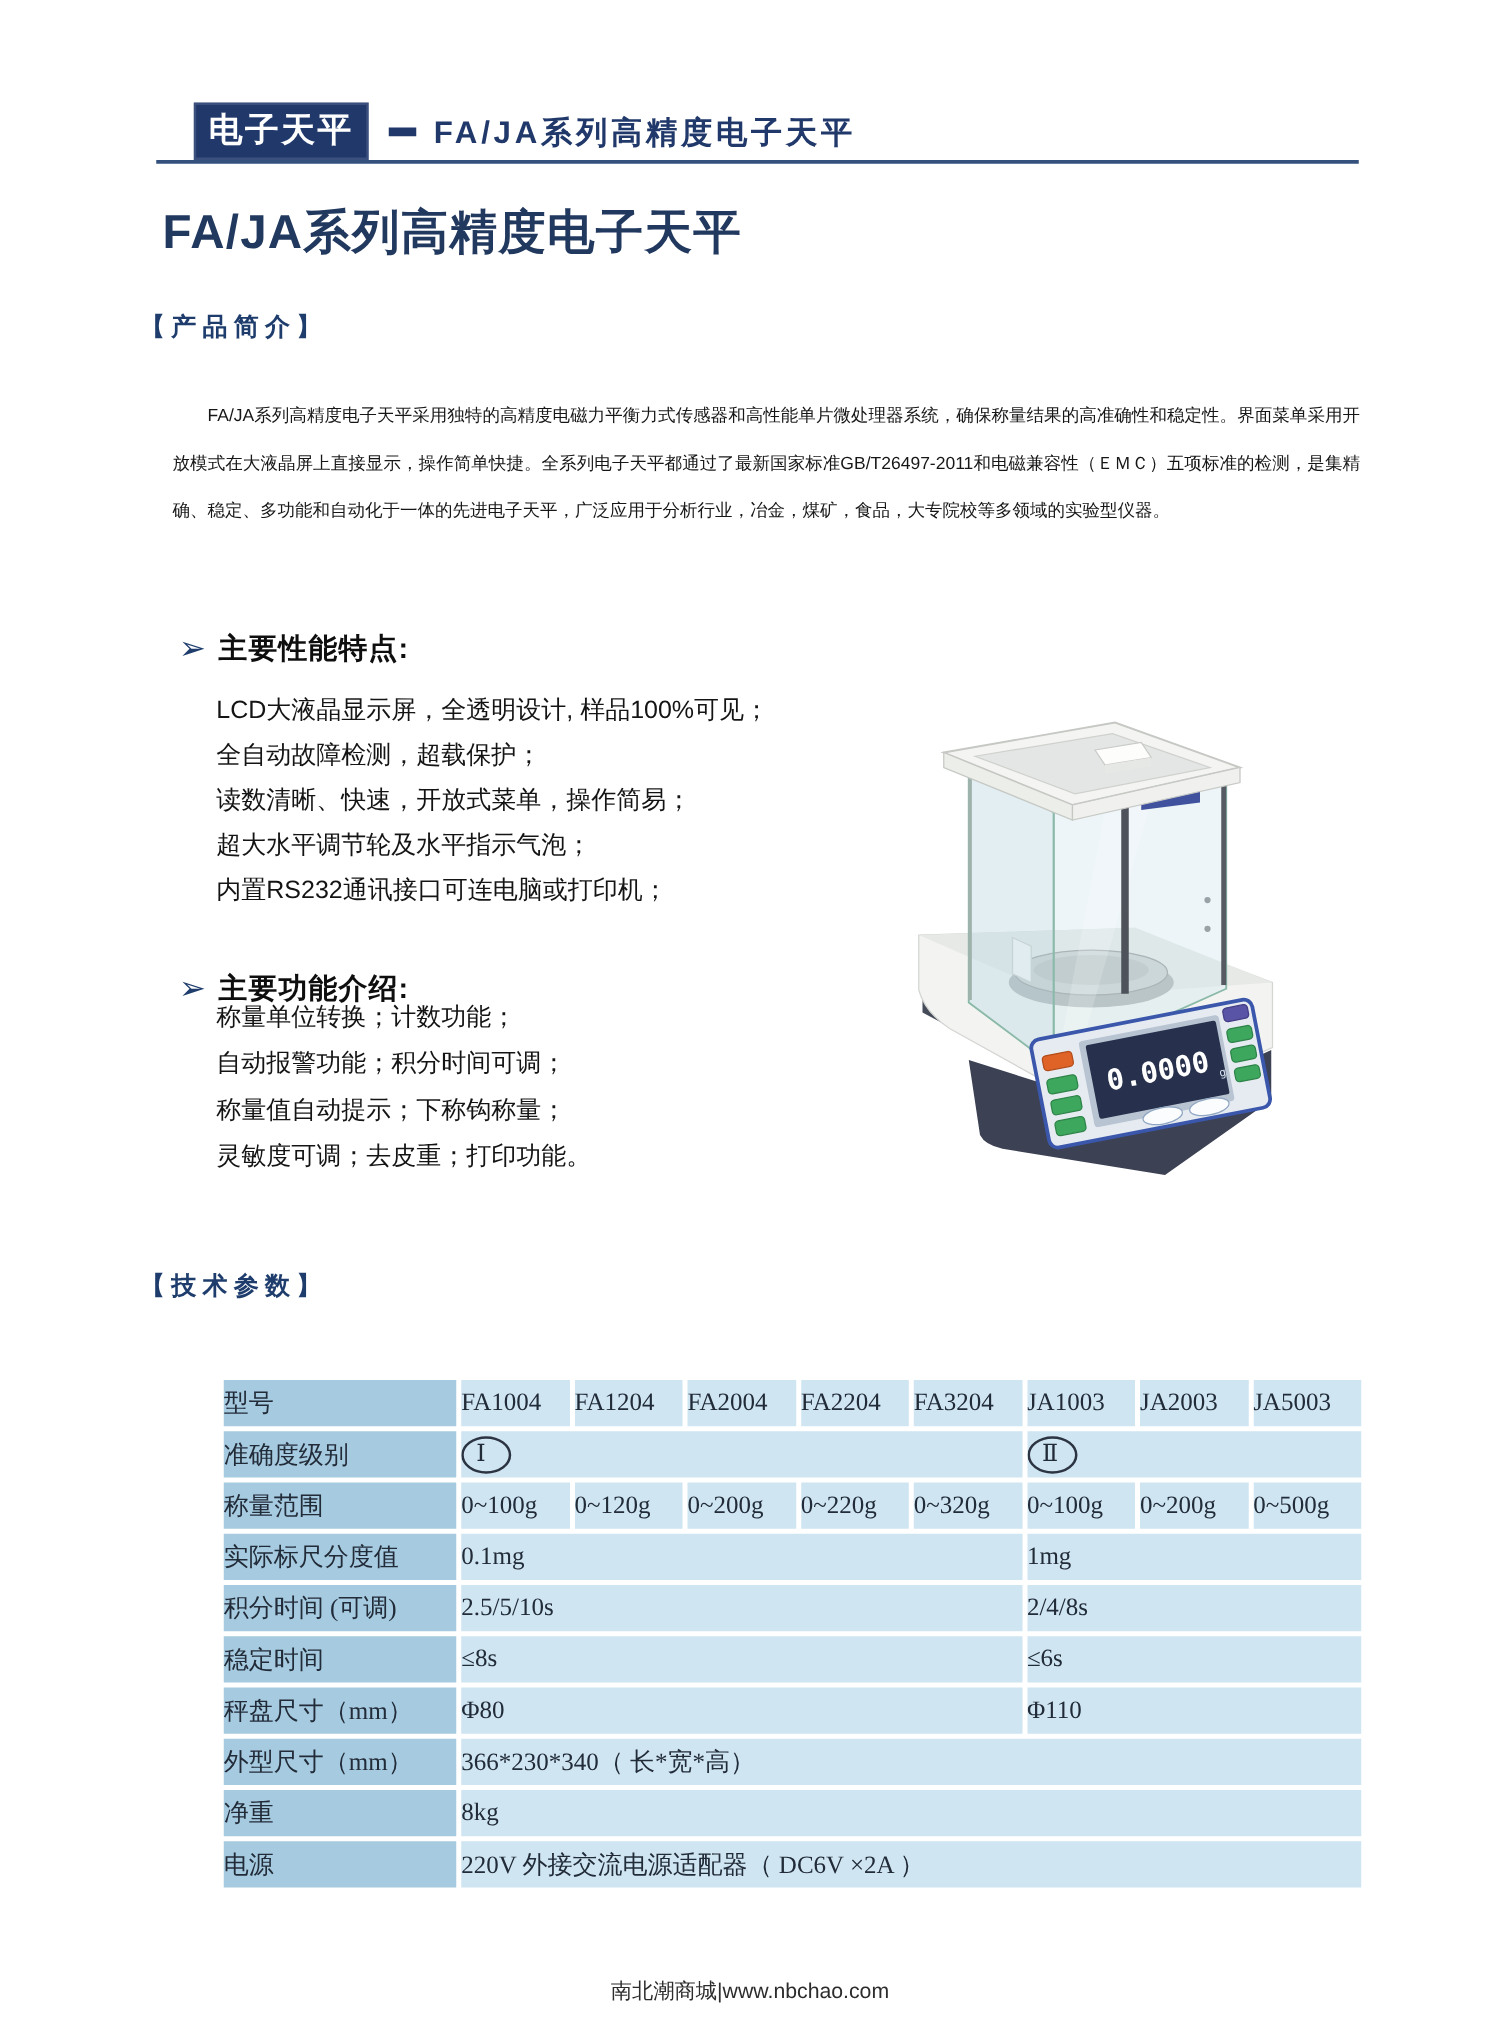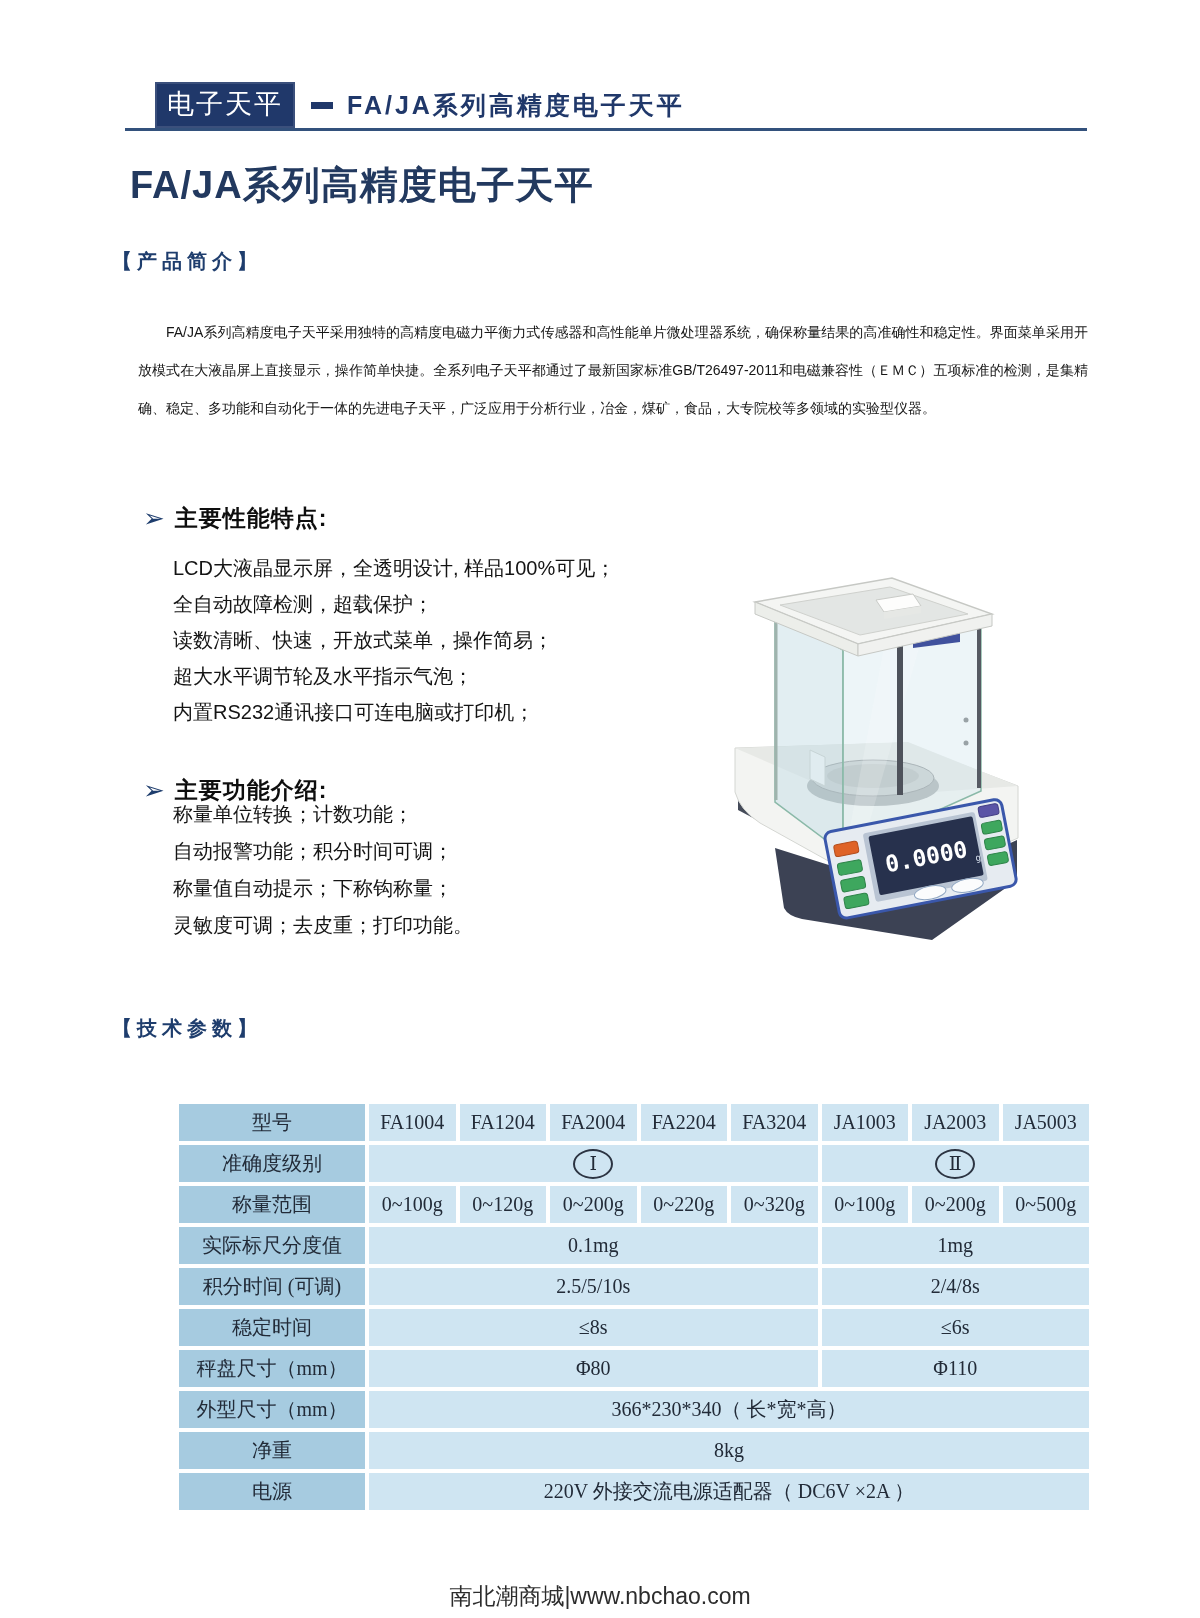--- a/index.html
+++ b/index.html
@@ -1,21 +1,21 @@
 <!DOCTYPE html>
 <html lang="zh"><head>
 <meta charset="utf-8">
 <style>
   html,body{margin:0;padding:0;background:#ffffff;}
   .page{position:relative;width:1200px;height:1618px;margin:0 auto;background:#ffffff;overflow:hidden;
         font-family:"Liberation Sans","DejaVu Sans",sans-serif;}
 
   
   .topbar{position:absolute;left:155px;top:82px;display:flex;align-items:center;}
-  .badge{background:#20386a;color:#ffffff;font-size:27px;font-weight:normal;letter-spacing:2px;
+  .badge{background:#20386a;color:#ffffff;font-size:27px;font-weight:bold;letter-spacing:2px;
          padding:4px 12px 6px 12px;box-shadow:inset 0 0 0 2px rgba(255,255,255,.12);}
   .dash-sep{width:22px;height:7px;background:#20386a;margin:0 14px 0 16px;}
   .series{color:#20386a;font-size:25px;font-weight:600;letter-spacing:3px;}
   .header-line{position:absolute;left:125px;top:128px;width:962px;height:3px;background:#33517c;}
 
   
   .main-title{position:absolute;left:130px;top:160px;font-size:38px;font-weight:bold;color:#22395f;letter-spacing:1px;}
   .bracket-head{position:absolute;color:#1e3d6d;font-size:20px;font-weight:700;letter-spacing:5px;}
   .intro-head{left:112px;top:248px;}
   .intro-body{position:absolute;left:138px;top:299px;width:950px;font-size:14px;line-height:38px;
@@ -33,29 +33,29 @@
   .func-list{top:796px;}
   .func-list li{height:37px;line-height:37px;}
 
   
   .balance{position:absolute;left:680px;top:550px;width:340px;height:400px;}
 
   
   .specs-head{left:112px;top:1015px;}
   .spec-table{position:absolute;left:175px;top:1100px;width:918px;border-collapse:separate;border-spacing:4px;
               table-layout:fixed;font-family:"Liberation Serif","DejaVu Serif",serif;color:#222b38;}
-  .spec-table td{height:37px;text-align:center;vertical-align:middle;font-size:20px;padding:0;overflow:hidden;}
+  .spec-table td{height:37px;vertical-align:middle;font-size:20px;padding:0;overflow:hidden;}
   .spec-table td.lbl{background:#a6cbe0;}
   .spec-table td.val{background:#cfe5f2;}
   .circ{display:inline-block;min-width:16px;padding:0 10px;height:26px;line-height:25px;
         border:2px solid #2c3442;border-radius:50%;font-size:19px;}
 
   
   .footer{position:absolute;left:0;top:1581px;width:100%;text-align:center;
-          font-size:23px;color:#2c2c2c;font-weight:500;}
+          font-size:17px;color:#2c2c2c;font-weight:500;}
 </style>
 </head>
 <body>
 
 <div class="page">
 
   <div class="topbar">
     <span class="badge">电子天平</span>
     <span class="dash-sep"></span>
     <span class="series">FA/JA系列高精度电子天平</span>

